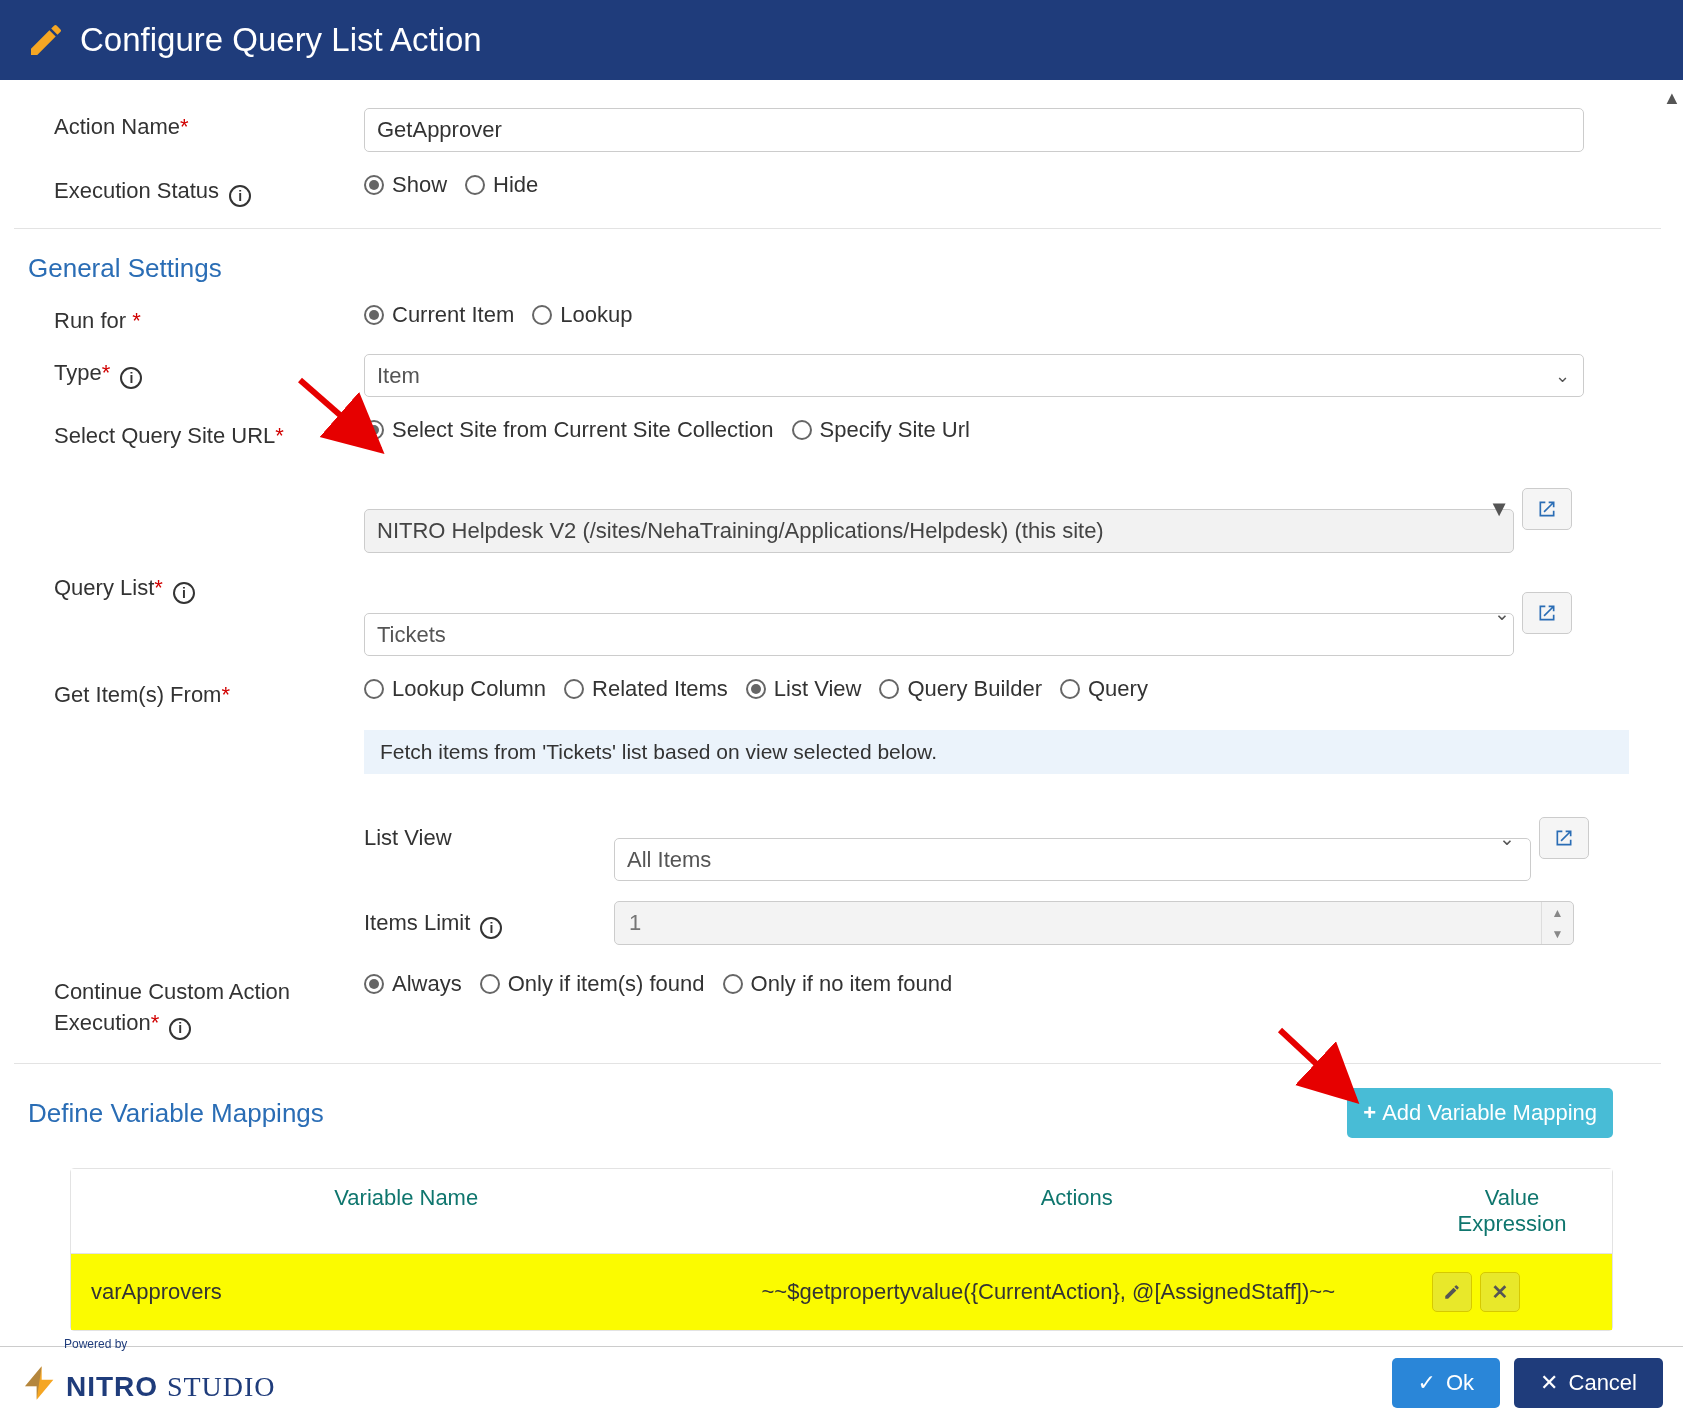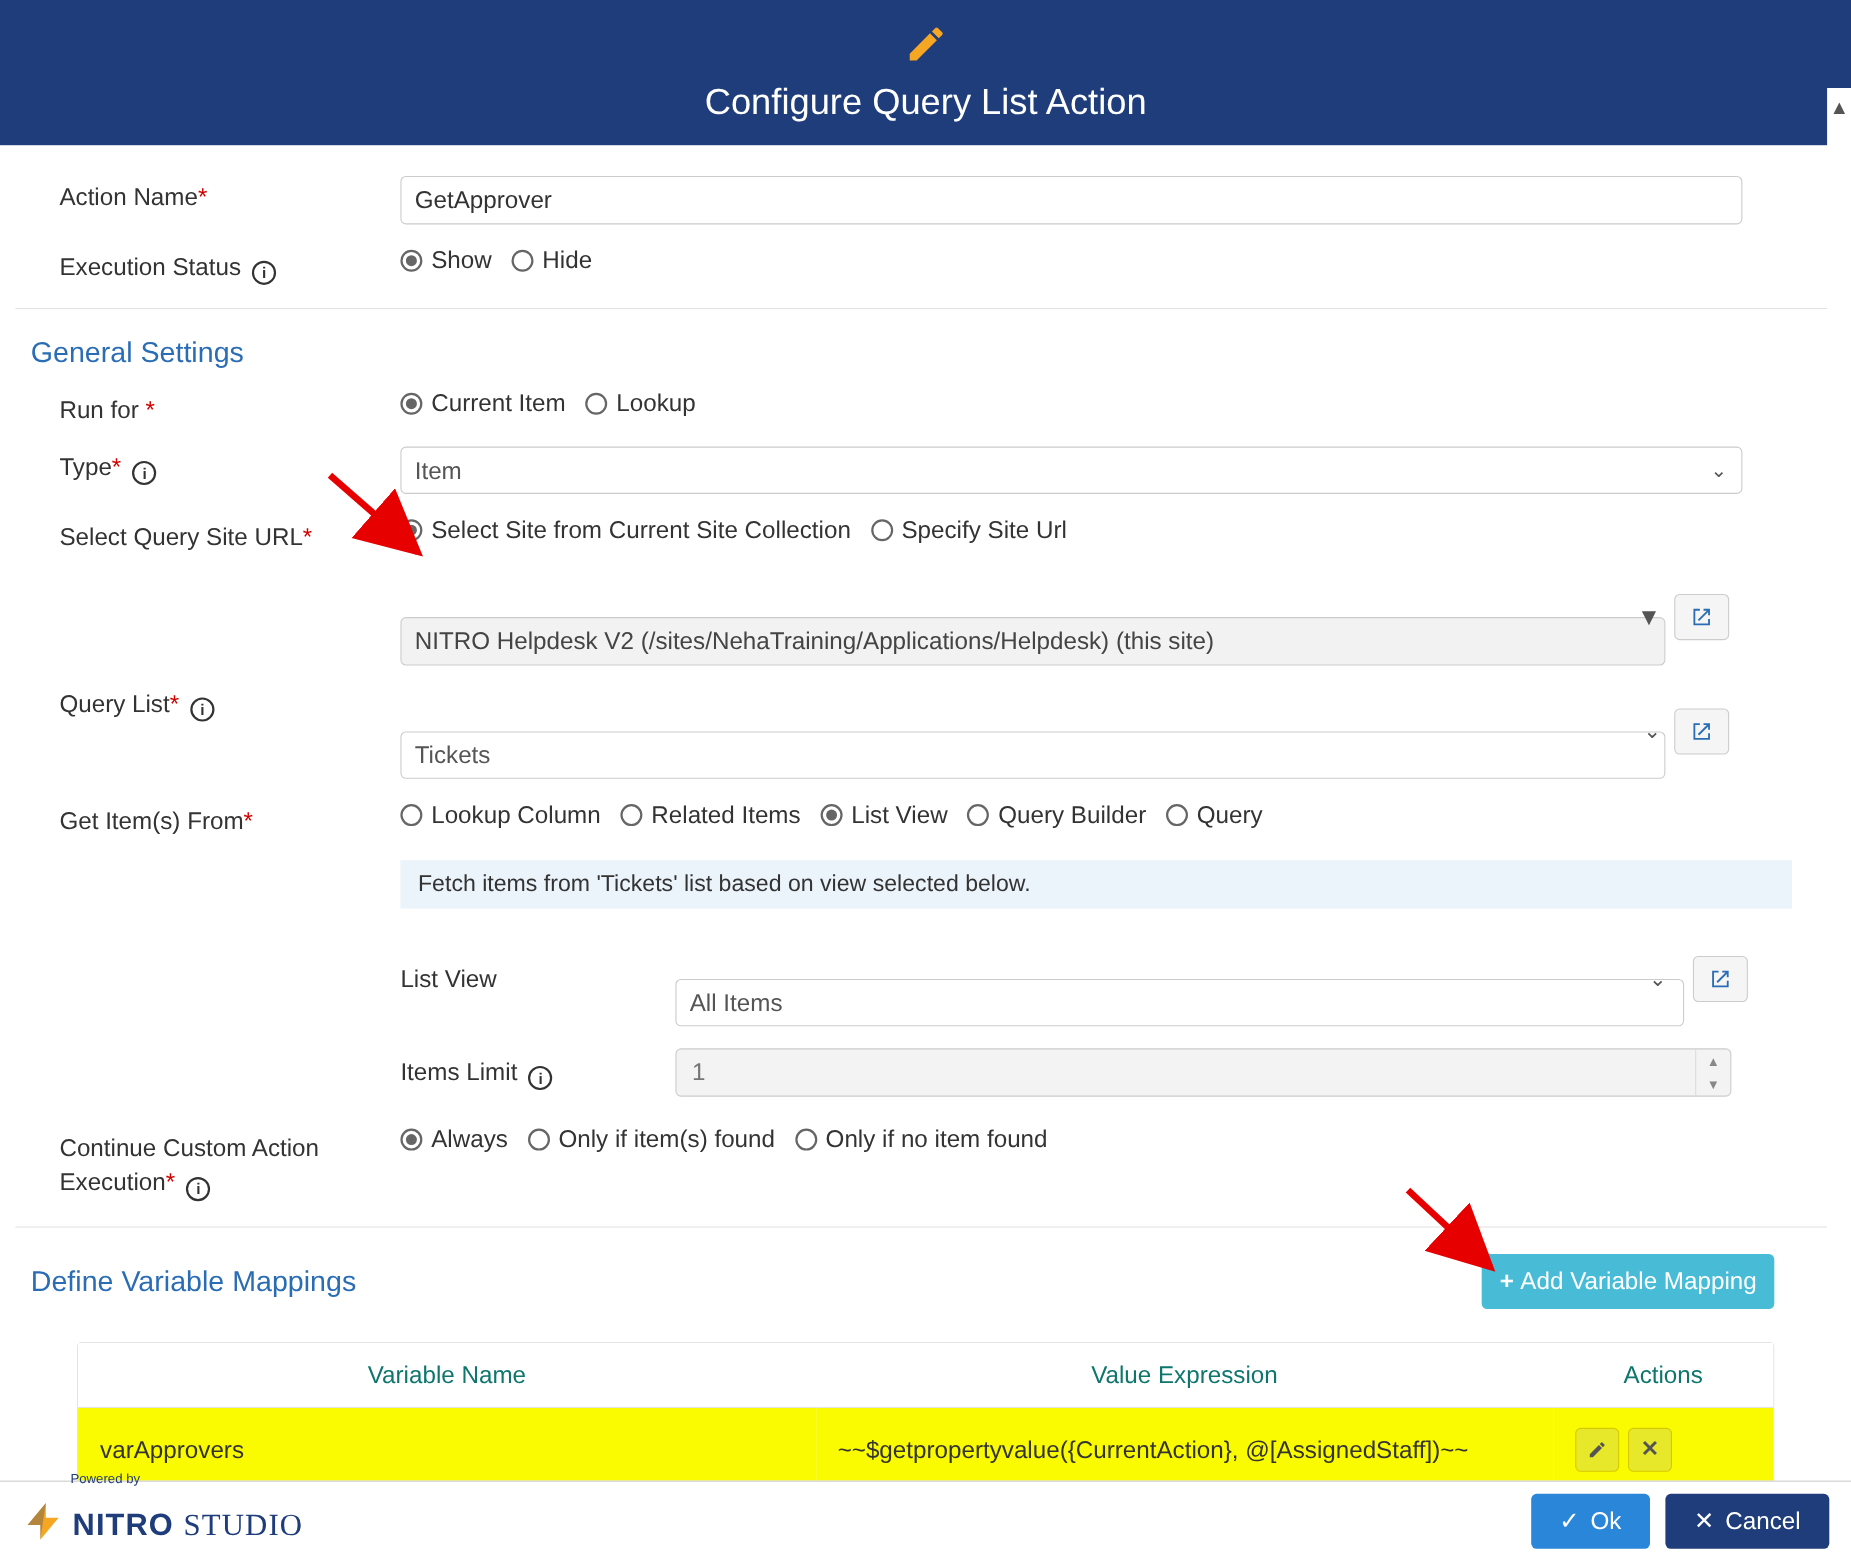--- a/index.html
+++ b/index.html
@@ -13,21 +13,20 @@
     overflow: hidden;
     position: relative;
   }
   .header {
     background: #1f3c7b;
     color: #fff;
     padding: 20px 26px;
     display: flex;
     align-items: center;
     gap: 14px;
-    flex-direction: column;
   }
   .header .title {
     font-size: 33px;
     font-weight: 400;
   }
   .pencil-icon svg { display: block; }
   .content {
     padding: 18px 14px 0 14px;
     height: calc(100% - 80px - 72px);
     overflow-y: auto;
@@ -536,22 +535,22 @@
     <div class="section-title" style="padding-left:0;">Define Variable Mappings</div>
     <button class="add-mapping-btn">
       <span style="font-weight:bold;">+</span>
       <span>Add Variable Mapping</span>
     </button>
   </div>
 
   <div class="mapping-table">
     <div class="thead">
       <div>Variable Name</div>
+      <div>Actions</div>
       <div>Value Expression</div>
-      <div>Actions</div>
     </div>
     <div class="trow">
       <div>varApprovers</div>
       <div>~~$getpropertyvalue({CurrentAction}, @[AssignedStaff])~~</div>
       <div>
         <button class="icon-btn">
           <svg width="18" height="18" viewBox="0 0 24 24">
               <path fill="#555" d="M3 17.25V21h3.75L17.81 9.94l-3.75-3.75L3 17.25zM20.71 7.04a1 1 0 0 0 0-1.41l-2.34-2.34a1 1 0 0 0-1.41 0l-1.83 1.83 3.75 3.75 1.83-1.83z"></path>
             </svg>
         </button>

